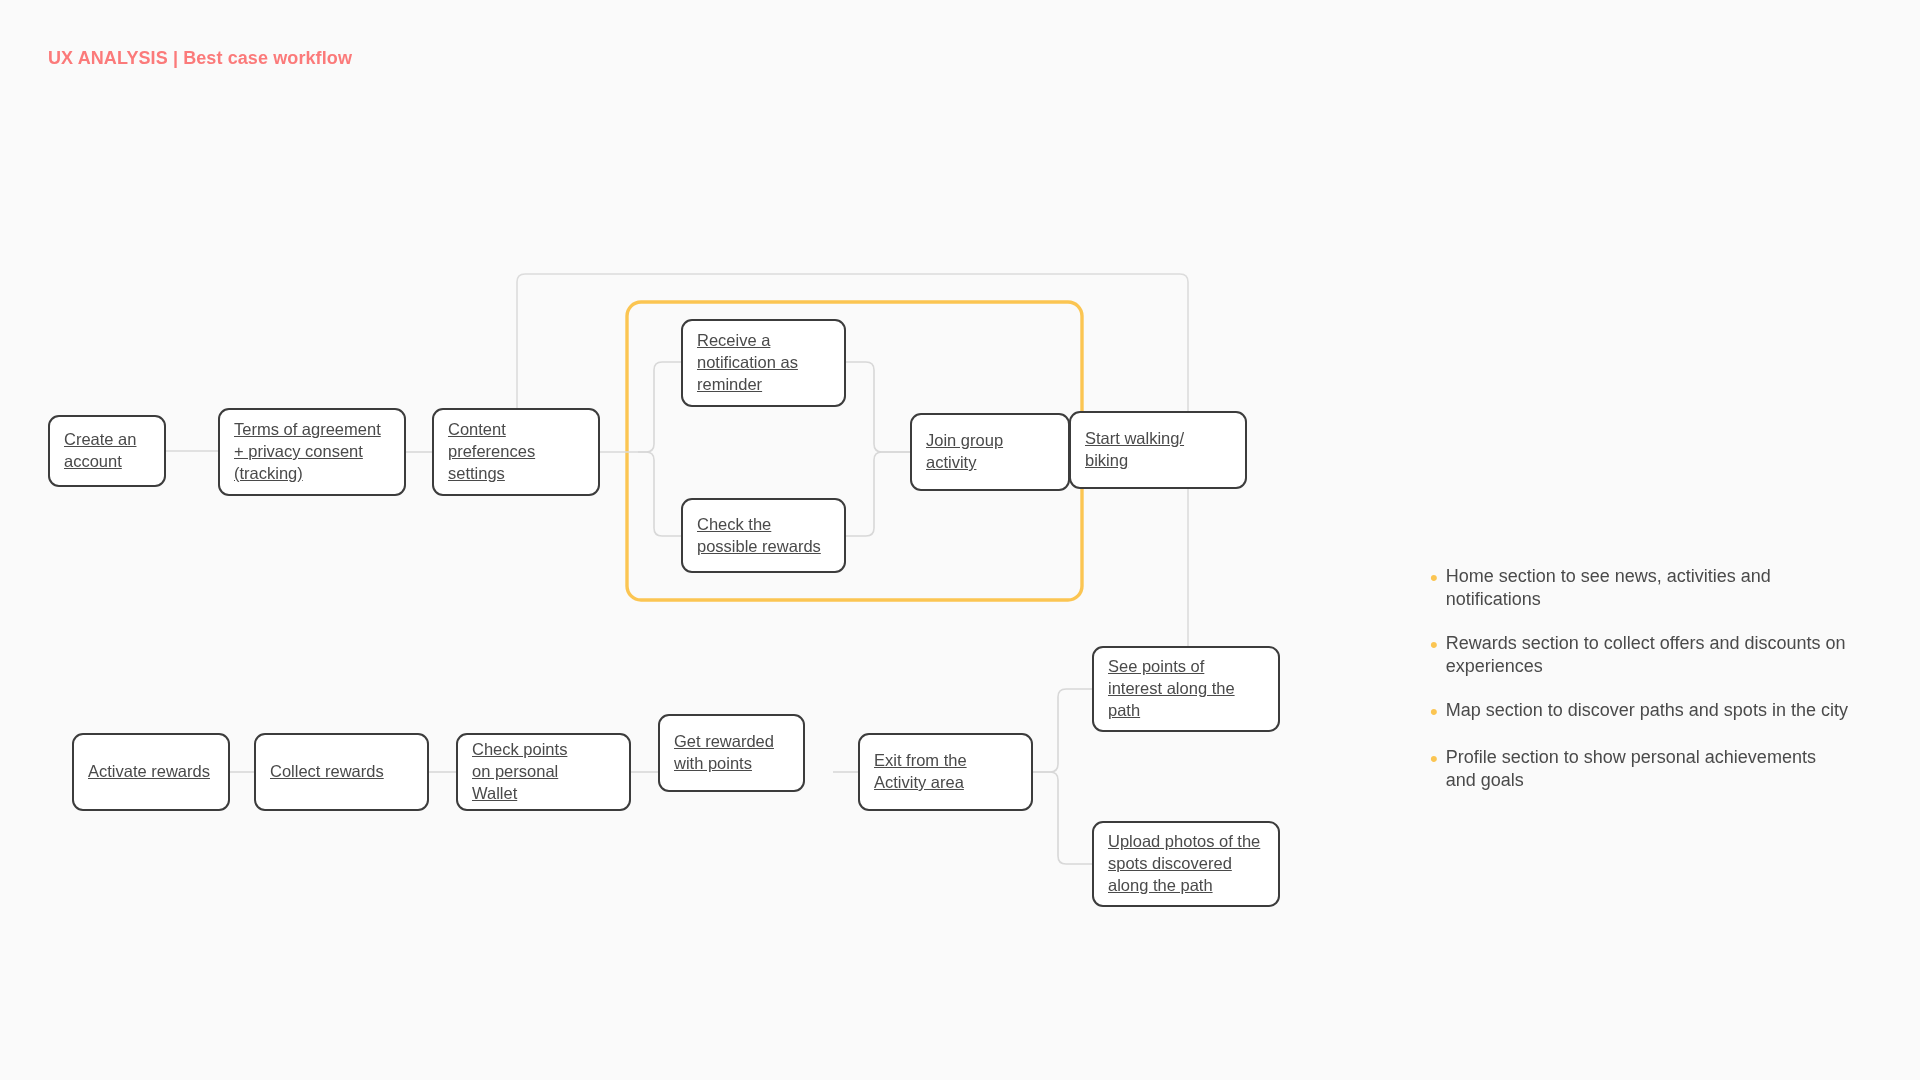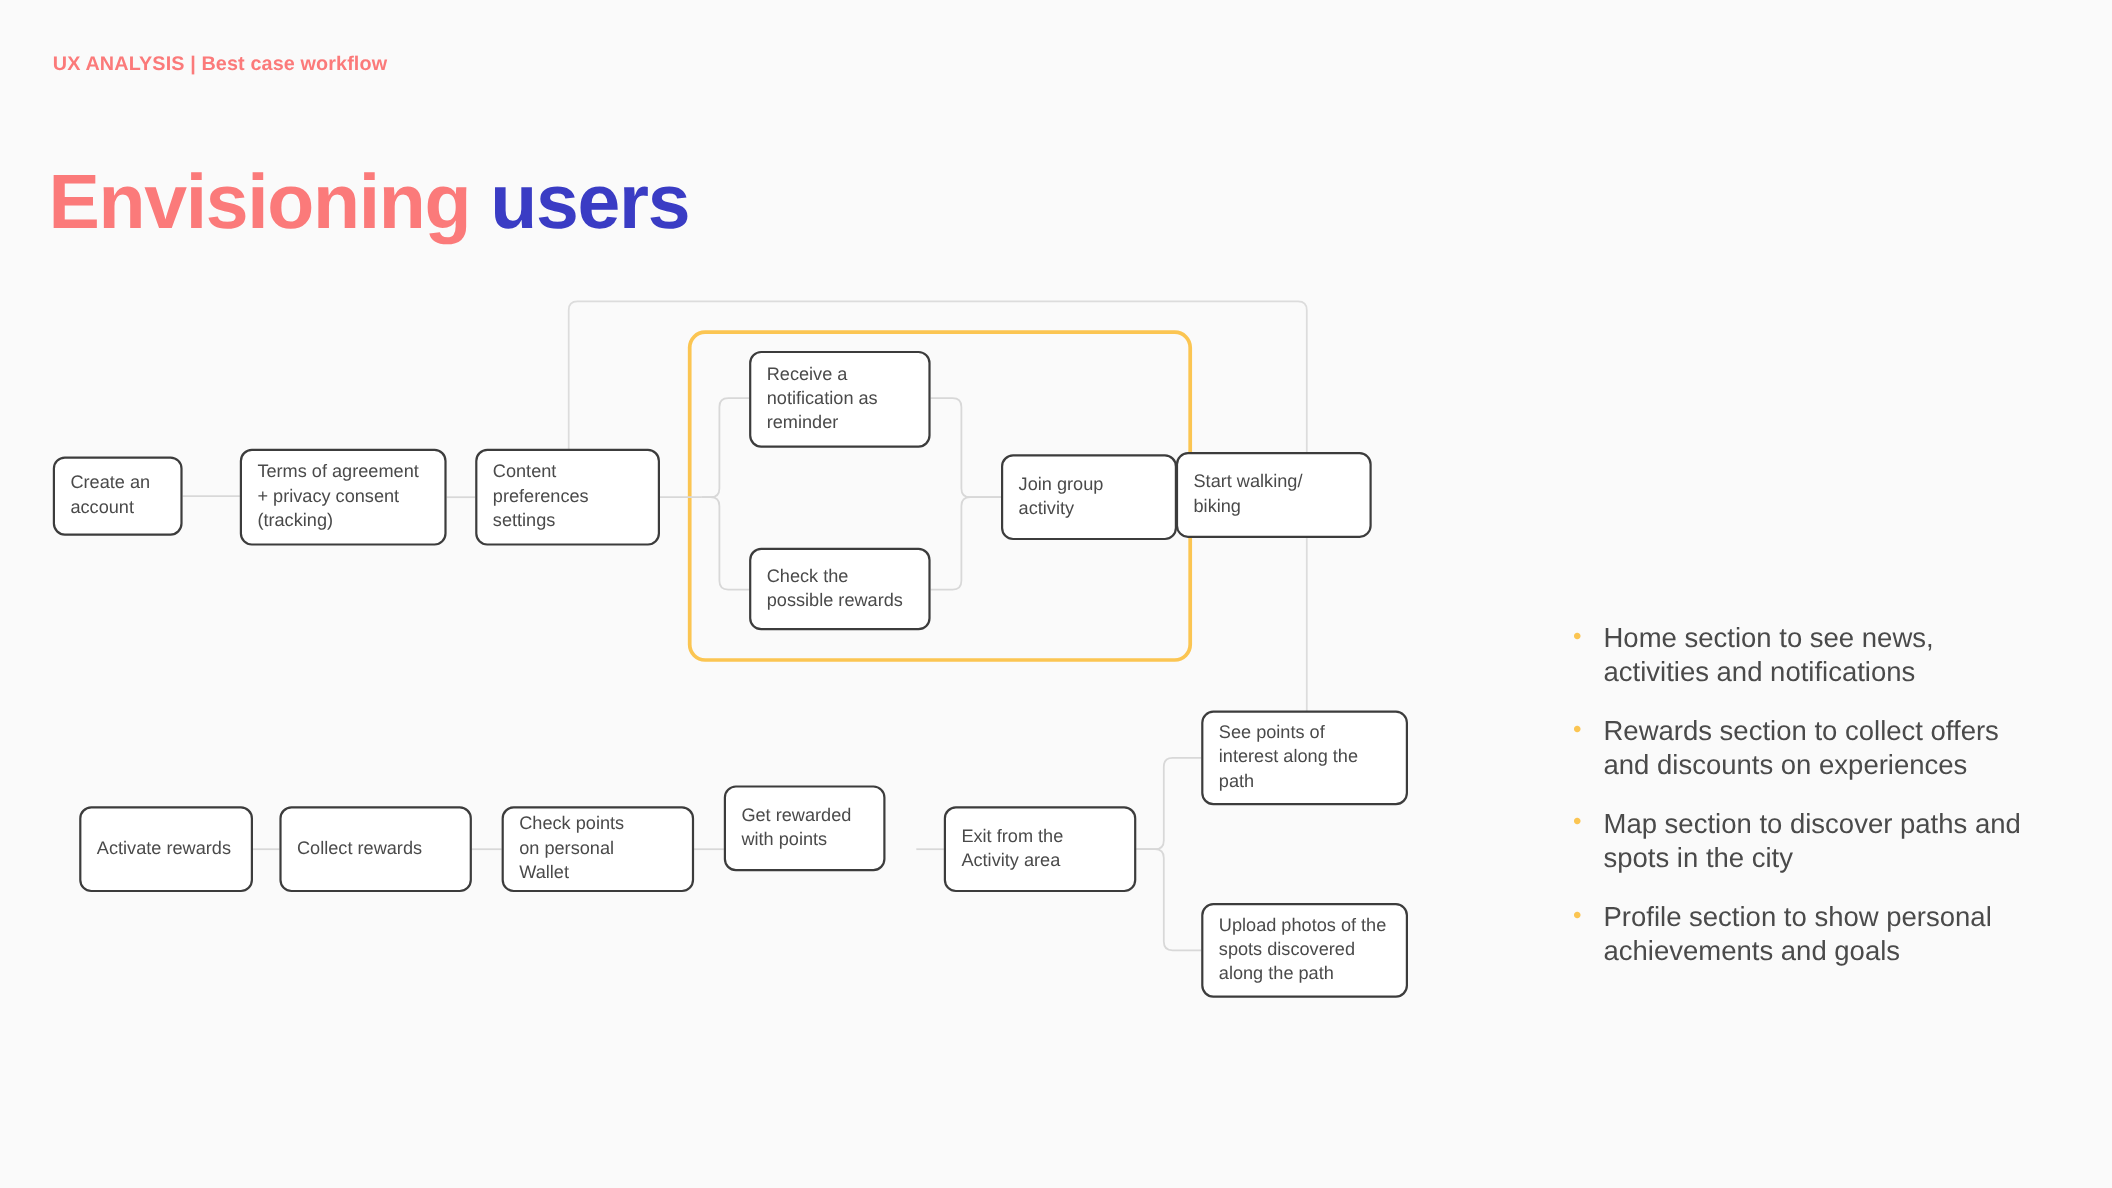--- a/index.html
+++ b/index.html
@@ -36,53 +36,50 @@
     position: absolute;
     background: #FFFFFF;
     border: 2.6px solid #3C3C3C;
     border-radius: 11px;
     color: #4A4A4A;
     font-size: 16.5px;
     line-height: 1.33;
     display: flex; align-items: center;
     padding: 9px 14px;
     white-space: pre-line;
+    text-decoration: underline;
   }
 
   
   .phase-label {
     position: absolute;
     font-size: 19px; font-weight: bold; line-height: 1.25;
     color: #2B2B2B; text-align: right; white-space: pre-line;
   }
 
   
   #hints { position: absolute; left: 1430px; top: 565px; width: 420px; }
   .hints-title {
     font-size: 36px; font-weight: bold; color: #FBC552;
     letter-spacing: -.3px; margin-bottom: 14px;
   }
   .hint-row { display: flex; margin-bottom: 22px; }
   .hint-dot {
     color: #FBC552; font-size: 22px; line-height: 1.15;
     margin-right: 8px; flex: 0 0 auto;
   }
-  .hint-text { font-size: 25px; line-height: 1.25; color: #4A4A4A; margin-left: 12px; }
+  .hint-text { font-size: 18px; line-height: 1.25; color: #4A4A4A; }
 </style>
 </head>
 <body>
 
 <div id="stage">
 
   <div class="eyebrow">UX ANALYSIS | Best case workflow</div>
 
-  <div class="bigtitle">
-    <span class="w1">Envisioning</span>
-    <span class="w2">users</span>
-  </div>
 
   <svg id="wires">
 
     <path class="group-frame" d="M 517,452 L 517,282 Q 517,274 525,274 L 1180,274 Q 1188,274 1188,282 L 1188,648"></path>
 
     <rect class="phase-frame" x="627" y="302" width="455" height="298" rx="14"></rect>
 
     <path class="wire" d="M 166,451 L 218,451"></path>
     <path class="wire" d="M 406,452 L 432,452"></path>
     <path class="wire" d="M 600,452 L 638,452"></path>

